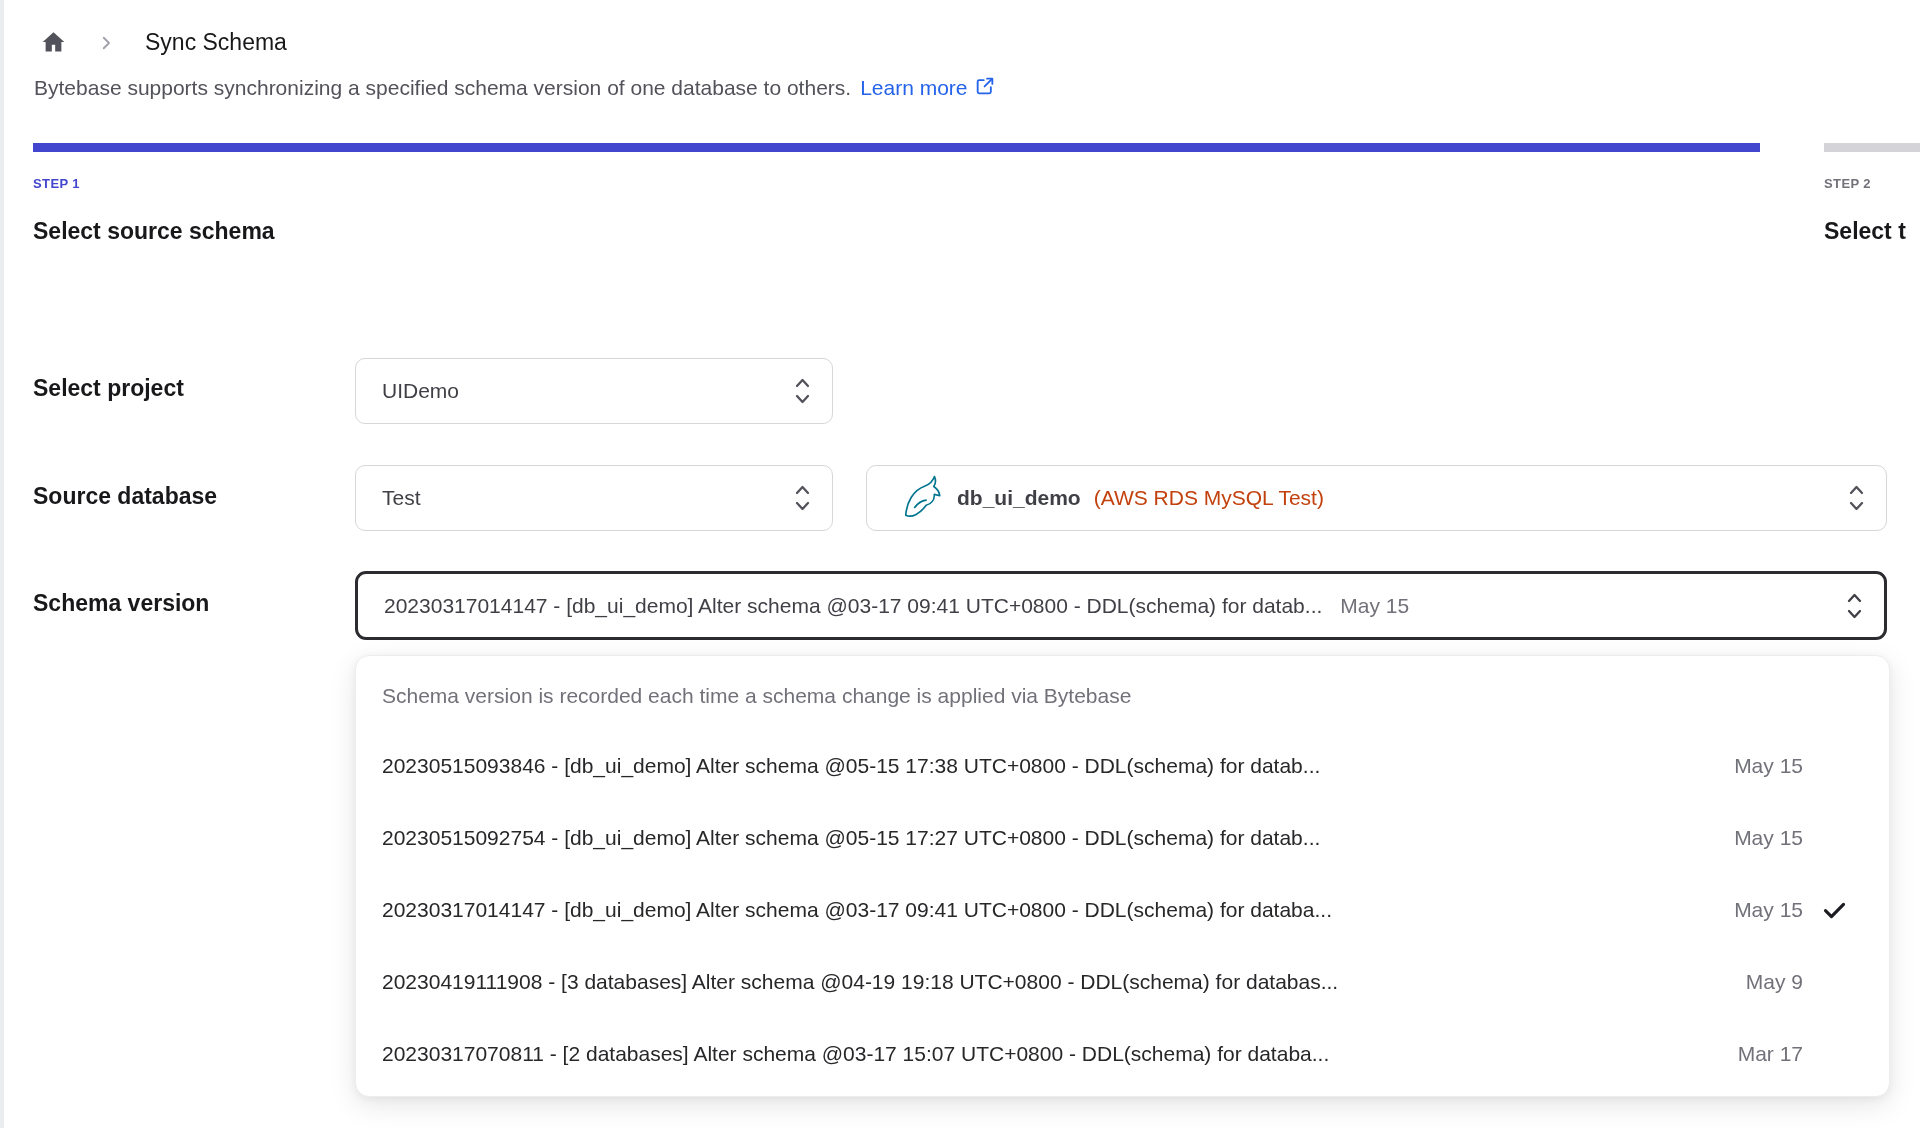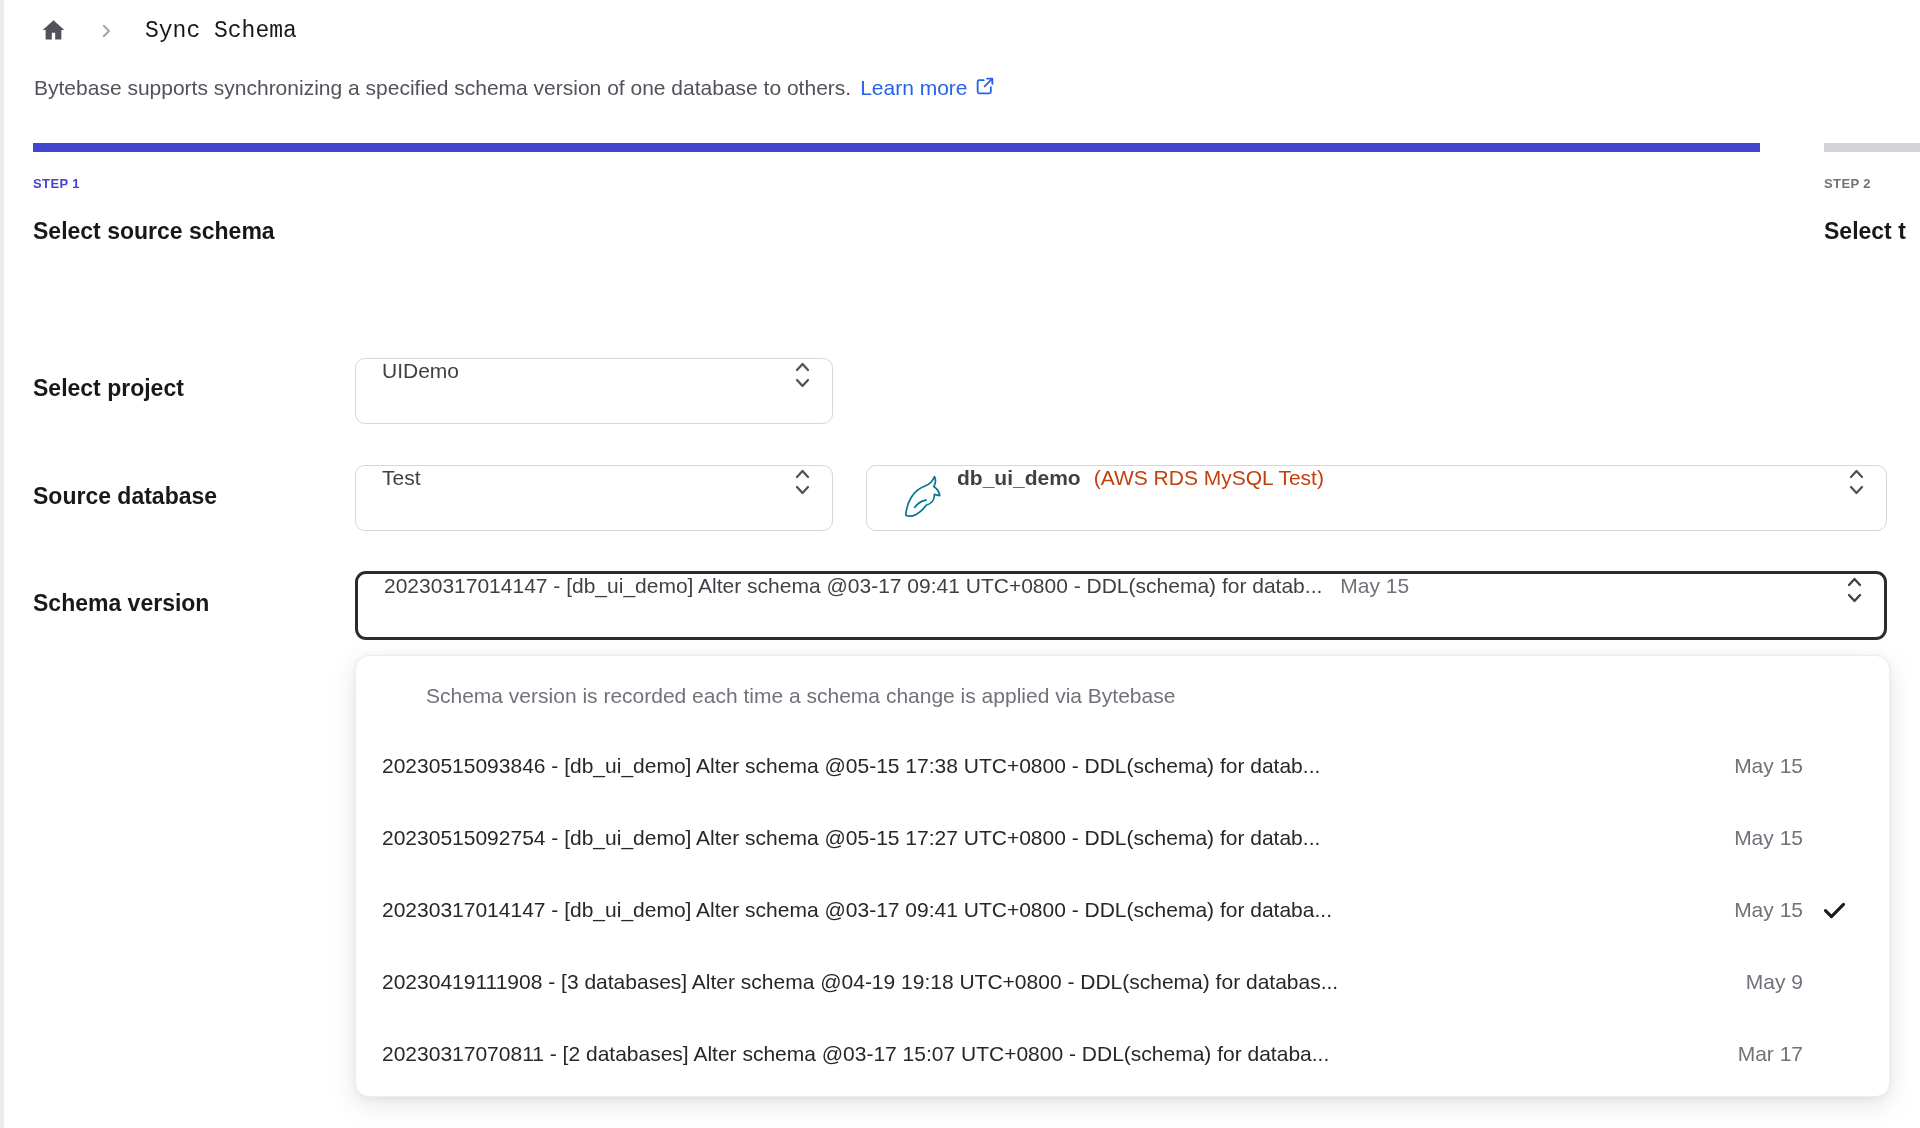--- a/index.html
+++ b/index.html
@@ -12,21 +12,21 @@
   html,body{width:1920px;height:1128px;overflow:hidden;}
   body{
     position:relative;
     background:#ffffff;
     font-family:"Liberation Sans", sans-serif;
     color:#18181b;
   }
   .edge-strip{position:absolute;left:0;top:0;width:4px;height:1128px;background:#ebecef;}
 
   
-  .breadcrumb{position:absolute;left:40px;top:17px;display:flex;align-items:center;gap:30px;font-family:Liberation Mono, monospace;}
+  .breadcrumb{position:absolute;left:40px;top:29px;display:flex;align-items:center;gap:30px;}
   .breadcrumb .home svg{width:27px;height:27px;display:block;}
   .bc-sep svg{width:18px;height:18px;display:block;}
   .bc-title{font-size:23px;color:#18181b;}
 
   
   .intro{position:absolute;left:34px;top:76px;font-size:21px;color:#52525b;display:flex;align-items:center;white-space:nowrap;}
   .intro .link{color:var(--link);margin-left:9px;display:inline-flex;align-items:flex-start;gap:7px;cursor:pointer;text-decoration:none;}
   .intro .link svg{width:20px;height:20px;display:block;}
 
   
@@ -38,21 +38,21 @@
   .step-label.active{color:var(--accent);}
   .step-label.inactive{color:#71717a;}
   .step-title{position:absolute;top:218px;font-size:23px;font-weight:700;color:#18181b;white-space:nowrap;}
 
   
   .field-label{position:absolute;left:33px;font-size:23px;font-weight:700;color:#18181b;white-space:nowrap;}
 
   
   .select{
     position:absolute;background:#fff;border:1px solid #d6d6db;border-radius:10px;
-    display:flex;padding:0 20px 0 26px;font-size:21px;color:#3f3f46;cursor:pointer;
+    display:flex;align-items:center;padding:0 20px 0 26px;font-size:21px;color:#3f3f46;cursor:pointer;
   }
   .select .chev{margin-left:auto;flex:0 0 auto;}
   .select .chev svg{width:19px;height:32px;display:block;}
   .sel-project{left:355px;top:358px;width:478px;height:66px;}
   .sel-env{left:355px;top:465px;width:478px;height:66px;}
   .sel-db{left:866px;top:465px;width:1021px;height:66px;gap:13px;padding-left:35px;}
   .sel-db .dbname{color:#3f3f46;font-weight:600;}
   .sel-db .dbinstance{color:#c2410c;}
   .sel-db .mysql{flex:0 0 auto;display:flex;align-items:center;}
   .sel-db .mysql svg{width:42px;height:46px;display:block;}
@@ -60,21 +60,21 @@
   .sel-version .vtext{white-space:nowrap;overflow:hidden;flex:0 1 auto;}
   .sel-version .vdate{color:#71717a;margin-left:18px;white-space:nowrap;}
 
   
   .panel{
     position:absolute;left:355px;top:655px;width:1535px;background:#fff;
     border:1px solid #ededf0;border-radius:14px;
     box-shadow:0 8px 28px rgba(0,0,0,.10),0 2px 8px rgba(0,0,0,.05);
     padding-bottom:6px;overflow:hidden;
   }
-  .panel .hint{height:74px;display:flex;align-items:center;padding:6px 26px 0 26px;color:#71717a;font-size:21px;white-space:nowrap;margin-left:44px;}
+  .panel .hint{height:74px;display:flex;align-items:center;padding:6px 26px 0 26px;color:#71717a;font-size:21px;white-space:nowrap;}
   .opt{height:72px;display:flex;align-items:center;padding:0 40px 0 26px;font-size:21px;color:#27272a;cursor:pointer;}
   .opt .otext{white-space:nowrap;overflow:hidden;flex:0 1 auto;}
   .opt .odate{margin-left:auto;color:#71717a;white-space:nowrap;padding-left:20px;}
   .opt .ocheck{width:30px;margin-left:16px;flex:0 0 auto;display:flex;align-items:center;justify-content:center;}
   .opt .ocheck svg{width:27px;height:27px;display:block;}
 
   .mysql path{stroke:var(--mysql);}
 </style>
 </head>
 <body>

